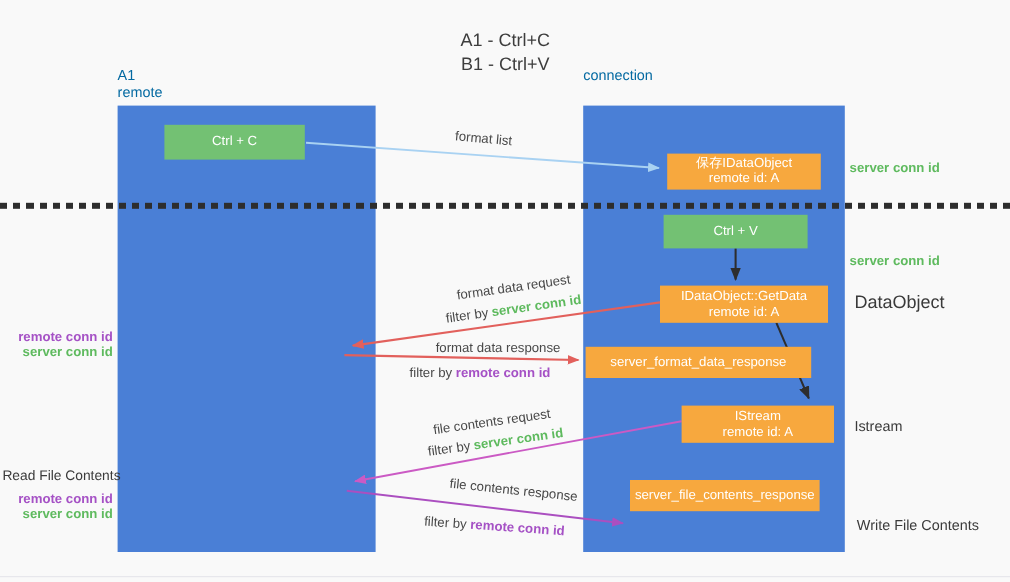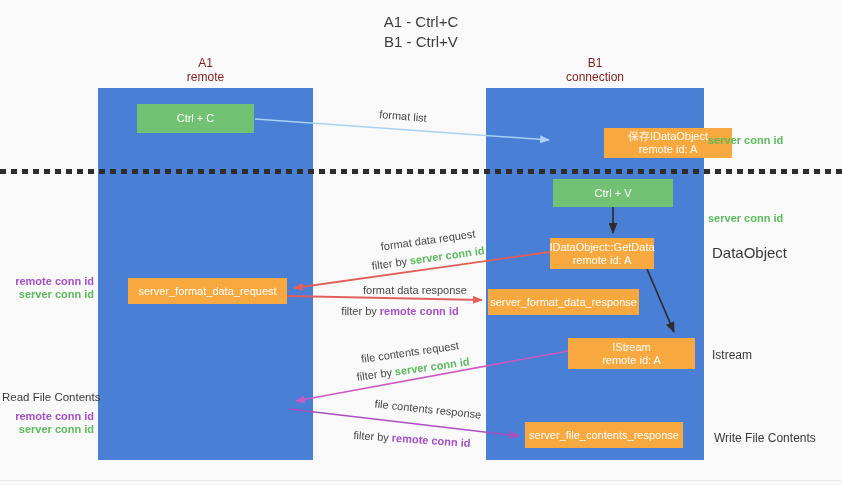--- a/index.html
+++ b/index.html
@@ -1,49 +1,49 @@
 <!DOCTYPE html>
 <html><head>
 <meta charset="utf-8">
 <style>
   * { margin:0; padding:0; box-sizing:border-box; }
   html,body { background:#f9f9f9; }
   body { font-family:"Liberation Sans", sans-serif; }
   .canvas { position:relative; width:842px; height:485px; background:#f9f9f9; overflow:hidden; }
 
-  .title { position:absolute; top:12px; left:0; width:100%; text-align:center; padding-left:0;
+  .title { position:absolute; top:24px; left:0; width:100%; text-align:center; padding-left:0;
            font-size:15px; line-height:20px; color:#3d3d3d; }
 
-  .lane-header { position:absolute; text-align:center; font-size:12px; line-height:14px; color:#7f1d1d; }
+  .lane-header { position:absolute; font-size:12px; line-height:14px; color:#0369a1; }
   .lh-left  { left:98px;  top:56px; width:215px; }
   .lh-right { left:486px; top:56px; width:218px; }
 
   .lane { position:absolute; top:88px; height:372px; background:#4a7fd6; }
   .lane-left  { left:98px;  width:215px; }
   .lane-right { left:486px; width:218px; }
 
   .dotted { position:absolute; top:169px; left:0; width:842px; height:5px;
             background:repeating-linear-gradient(90deg,#2d2d2d 0 6px,transparent 6px 11px); }
 
   svg.arrows { position:absolute; left:0; top:0; width:842px; height:485px; z-index:3; }
 
   .node { position:absolute; z-index:4; display:flex; flex-direction:column; align-items:center;
           justify-content:center; color:#fff; font-size:11px; line-height:13px; text-align:center;
           white-space:nowrap; }
   .green  { background:#73c173; }
   .orange { background:#f7a83e; }
   .n-ctrlc   { left:137px; top:104px; width:117px; height:29px; }
-  .n-saveobj { left:556px; top:128px; width:128px; height:30px;margin-left:48px; }
+  .n-saveobj { left:556px; top:128px; width:128px; height:30px; }
   .n-ctrlv   { left:553px; top:179px; width:120px; height:28px; }
-  .n-getdata { left:550px; top:238px; width:104px; height:31px; }
+  .n-getdata { left:550px; top:238px; width:140px; height:31px; }
   .n-fmtreq  { left:128px; top:278px; width:159px; height:26px; }
-  .n-fmtresp { left:488px; top:289px; width:151px; height:26px;justify-content:center; }
+  .n-fmtresp { left:488px; top:289px; width:188px; height:26px;justify-content:center; }
   .n-istream { left:568px; top:338px; width:127px; height:31px; }
   .n-filereq { left:128px; top:394px; width:161px; height:26px; }
-  .n-fileresp{ left:525px; top:422px; width:158px; height:26px; }
+  .n-fileresp{ left:525px; top:400px; width:158px; height:26px; }
 
   .alabel { position:absolute; z-index:5; font-size:11px; color:#484848; white-space:nowrap;
             transform:translate(-50%,-50%); }
   .alabel .fb { margin-right:3px; }
   .gtxt { color:#5eba5e; font-weight:bold; }
   .ptxt { color:#a551c5; font-weight:bold; }
   .l-fmtlist  { left:403px; top:116px; transform:translate(-50%,-50%) rotate(5deg); }
   .l-fdr1 { left:428px; top:240px; transform:translate(-50%,-50%) rotate(-8deg); }
   .l-fdr2 { left:428px; top:258px; transform:translate(-50%,-50%) rotate(-8deg); }
   .l-fresp1 { left:415px; top:290px; }
@@ -74,21 +74,20 @@
   <div class="title">
     <div>A1 - Ctrl+C</div>
     <div>B1 - Ctrl+V</div>
   </div>
 
   <div class="lane-header lh-left">
     <div>A1</div>
     <div>remote</div>
   </div>
   <div class="lane-header lh-right">
-    <div>B1</div>
     <div>connection</div>
   </div>
 
   <div class="lane lane-left"></div>
   <div class="lane lane-right"></div>
 
   <div class="dotted"></div>
 
   <svg class="arrows" viewBox="0 0 842 485">
     <defs>
@@ -123,23 +122,20 @@
   <div class="node orange n-saveobj">
     <div>保存IDataObject</div>
     <div>remote id: A</div>
   </div>
   <div class="node green n-ctrlv">
     <div>Ctrl + V</div>
   </div>
   <div class="node orange n-getdata">
     <div>IDataObject::GetData</div>
     <div>remote id: A</div>
-  </div>
-  <div class="node orange n-fmtreq">
-    <div>server_format_data_request</div>
   </div>
   <div class="node orange n-fmtresp">
     <div>server_format_data_response</div>
   </div>
   <div class="node orange n-istream">
     <div>IStream</div>
     <div>remote id: A</div>
   </div>
   <div class="node orange n-fileresp">
     <div>server_file_contents_response</div>

